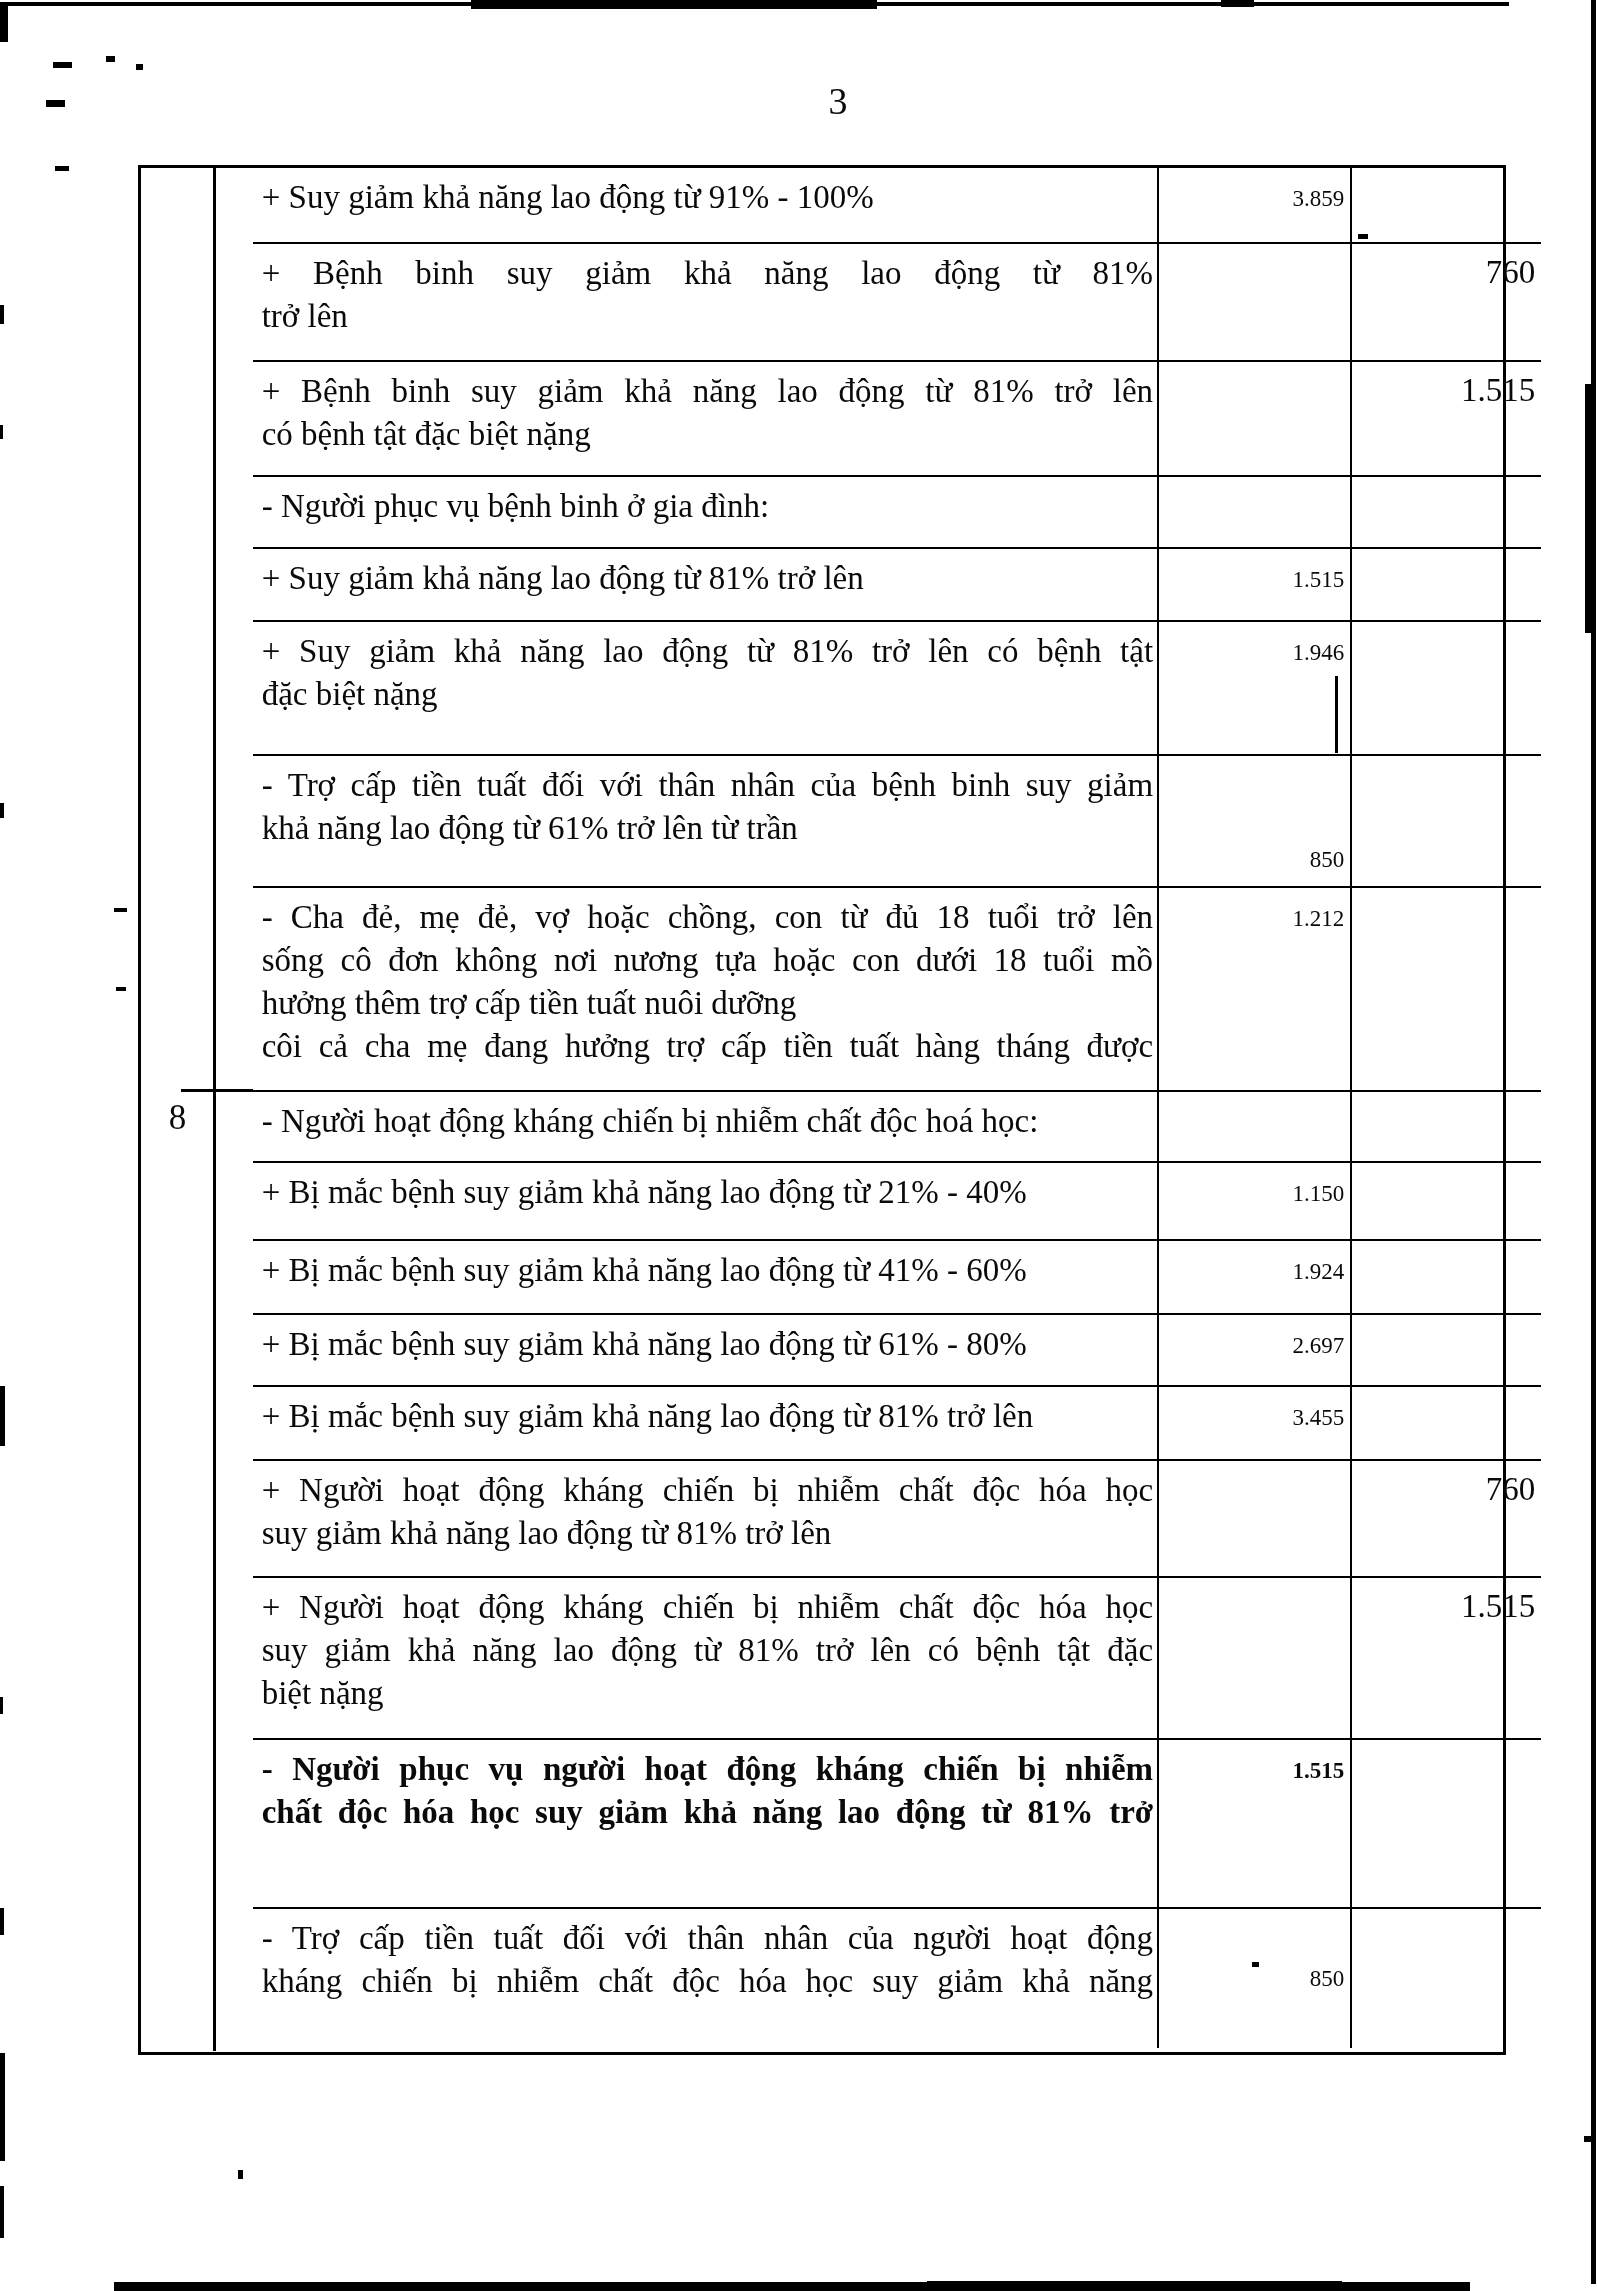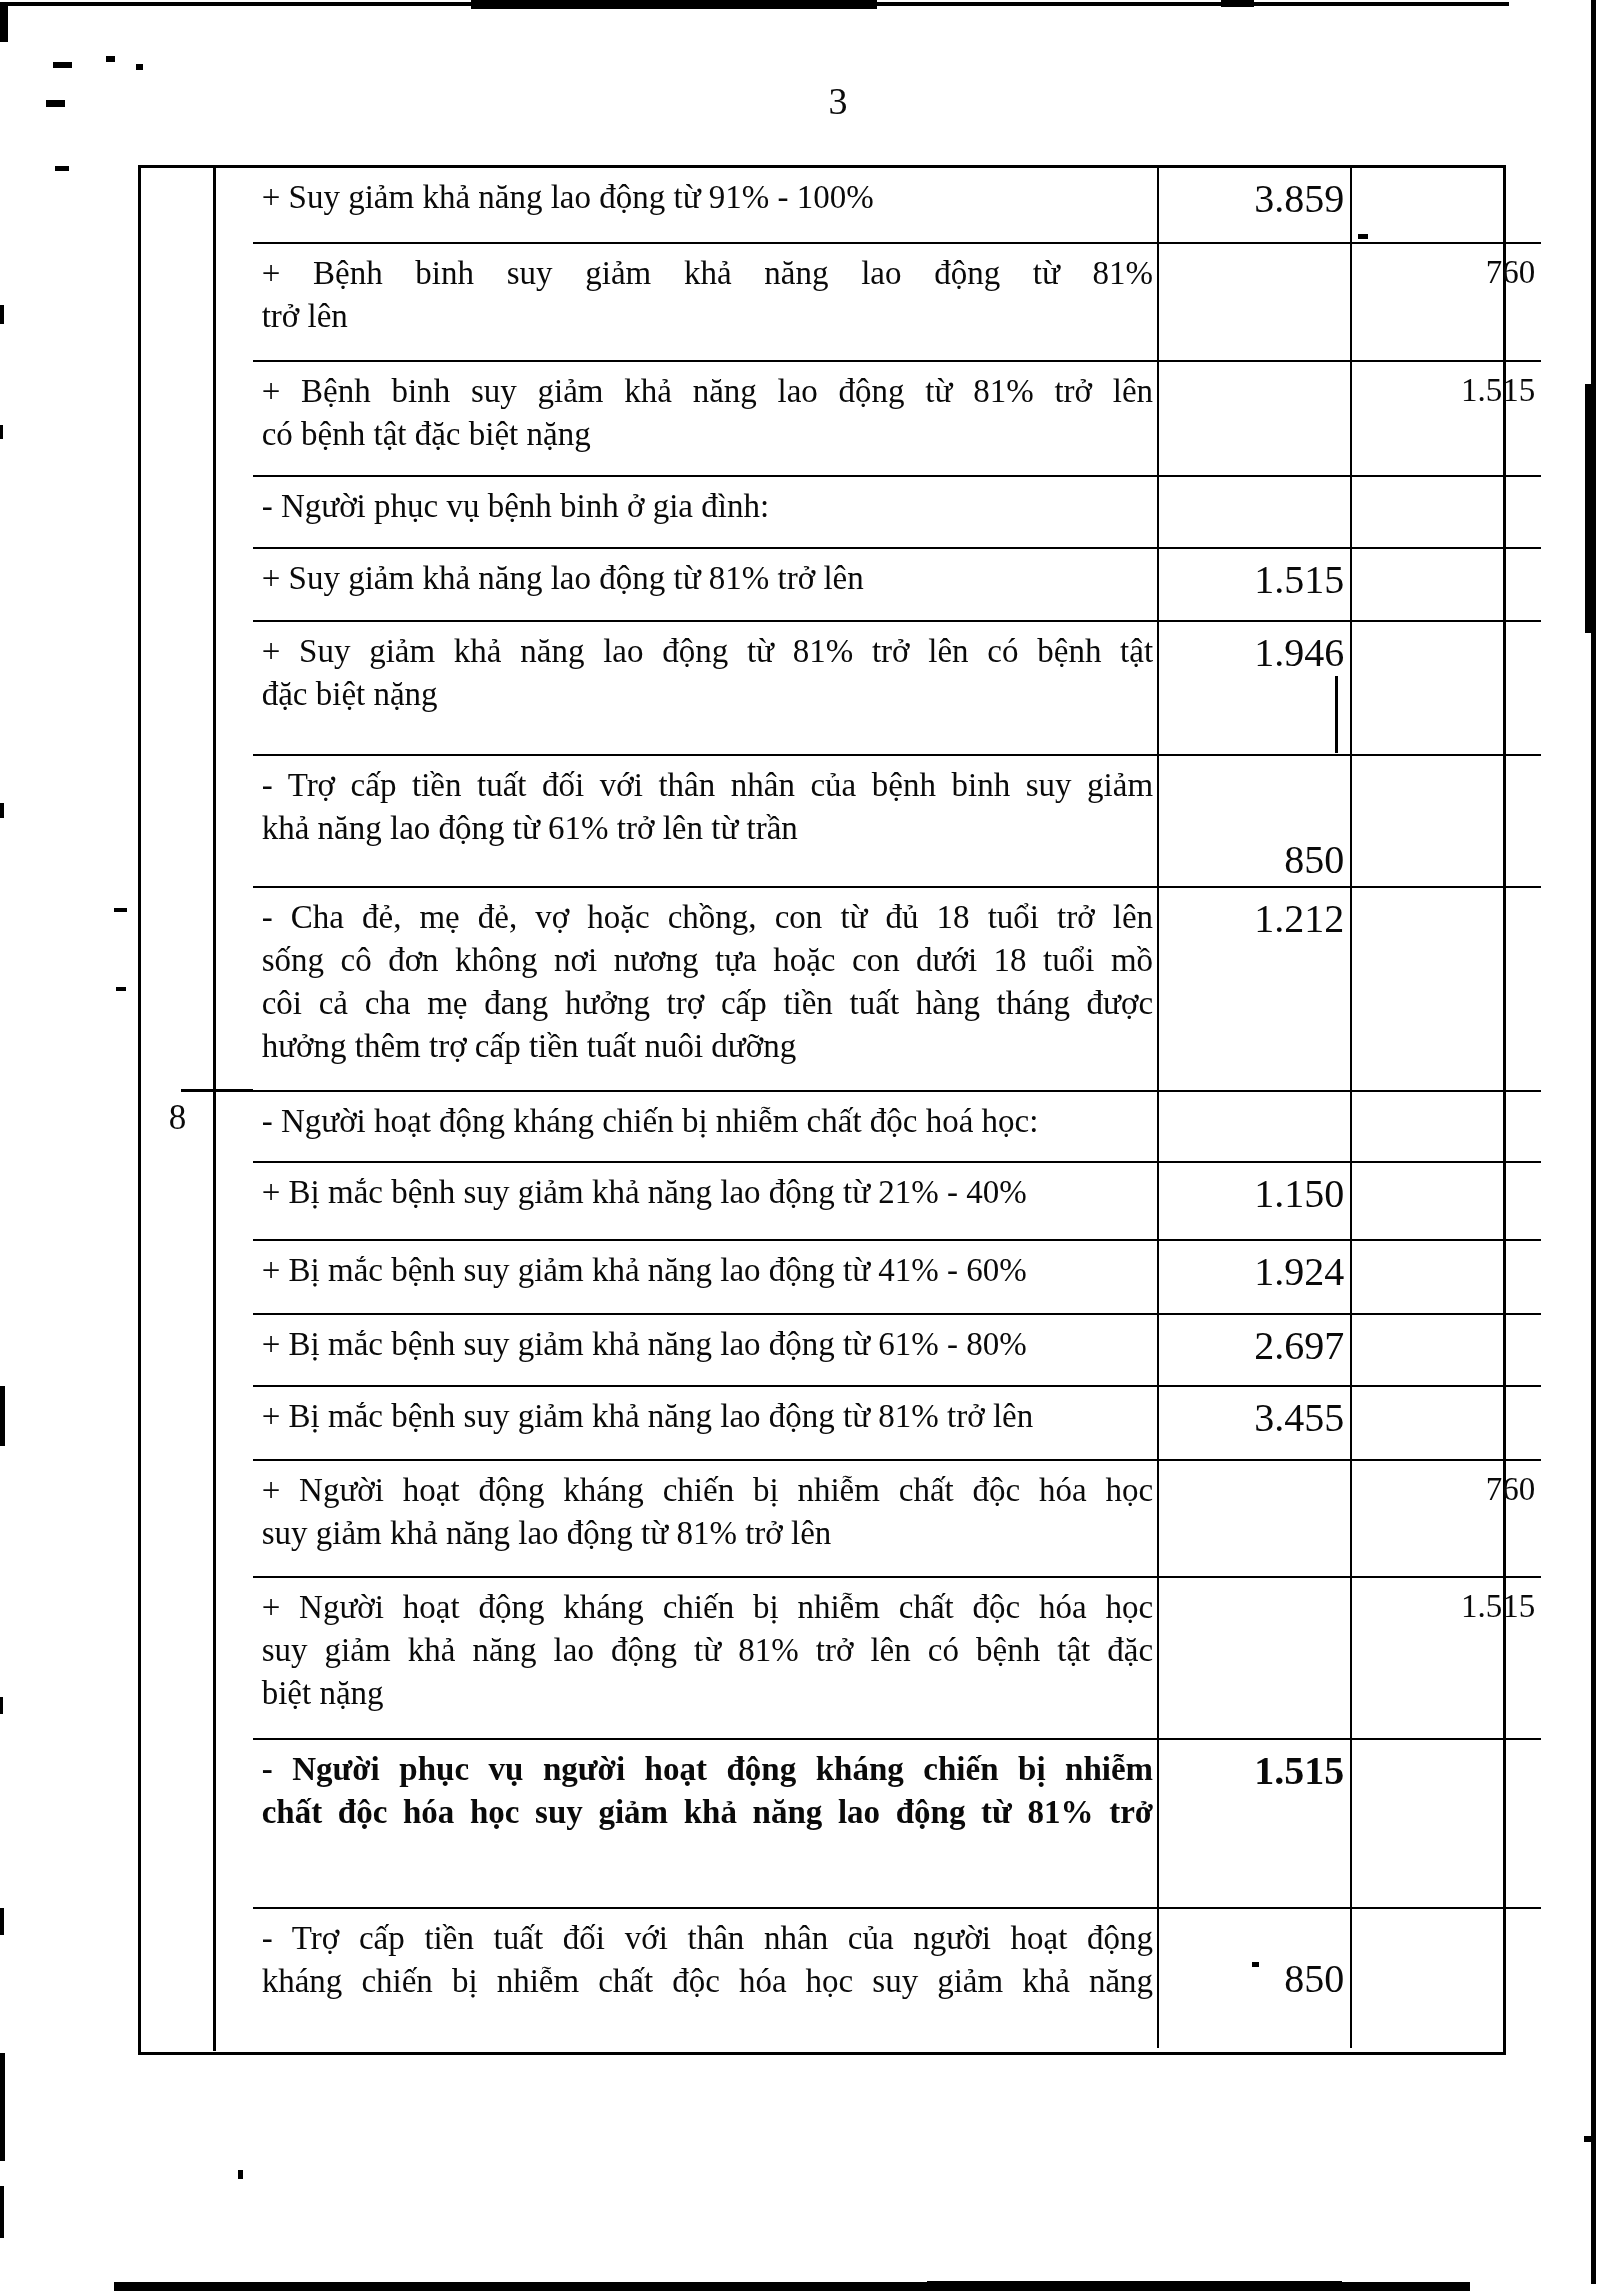--- a/index.html
+++ b/index.html
@@ -73,21 +73,21 @@
     text-align-last:auto;
   }
   .c3{
     width:193px;
     box-sizing:border-box;
     border-right:2.9px solid #000;
     display:flex;
     justify-content:flex-end;
     align-items:flex-start;
     padding:9.7px 5.8px 9.7px 0;
-    font-size:40px;line-height:41px;
+    font-size:23px;line-height:41px;
   }
   .c3.v-bottom{align-items:flex-end;padding-bottom:5.8px;}
   .c3.v-middle{align-items:center;padding-top:0;padding-bottom:0;}
   .c4{
     flex:1;
     display:flex;
     justify-content:flex-end;
     align-items:flex-start;
     padding:7.7px 5.8px 0 0;
     font-size:33px;line-height:41px;
@@ -183,22 +183,22 @@
             <div class="ln">- Trợ cấp tiền tuất đối với thân nhân của bệnh binh suy giảm</div>
             <div class="ln last">khả năng lao động từ 61% trở lên từ trần</div>
           </div>
           <div class="c3 v-bottom">850</div>
           <div class="c4"></div>
         </div>
         <div class="row bt" style="height: 204px; justify-content: space-between;">
           <div class="c2">
             <div class="ln">- Cha đẻ, mẹ đẻ, vợ hoặc chồng, con từ đủ 18 tuổi trở lên</div>
             <div class="ln">sống cô đơn không nơi nương tựa hoặc con dưới 18 tuổi mồ</div>
+            <div class="ln last">hưởng thêm trợ cấp tiền tuất nuôi dưỡng</div>
             <div class="ln">côi cả cha mẹ đang hưởng trợ cấp tiền tuất hàng tháng được</div>
-            <div class="ln last">hưởng thêm trợ cấp tiền tuất nuôi dưỡng</div>
           </div>
           <div class="c3">1.212</div>
           <div class="c4"></div>
         </div>
         <div class="row bt cross" style="height: 71px;">
           <div class="c2">
             <div class="ln last">- Người hoạt động kháng chiến bị nhiễm chất độc hoá học:</div>
           </div>
           <div class="c3"></div>
           <div class="c4"></div>

